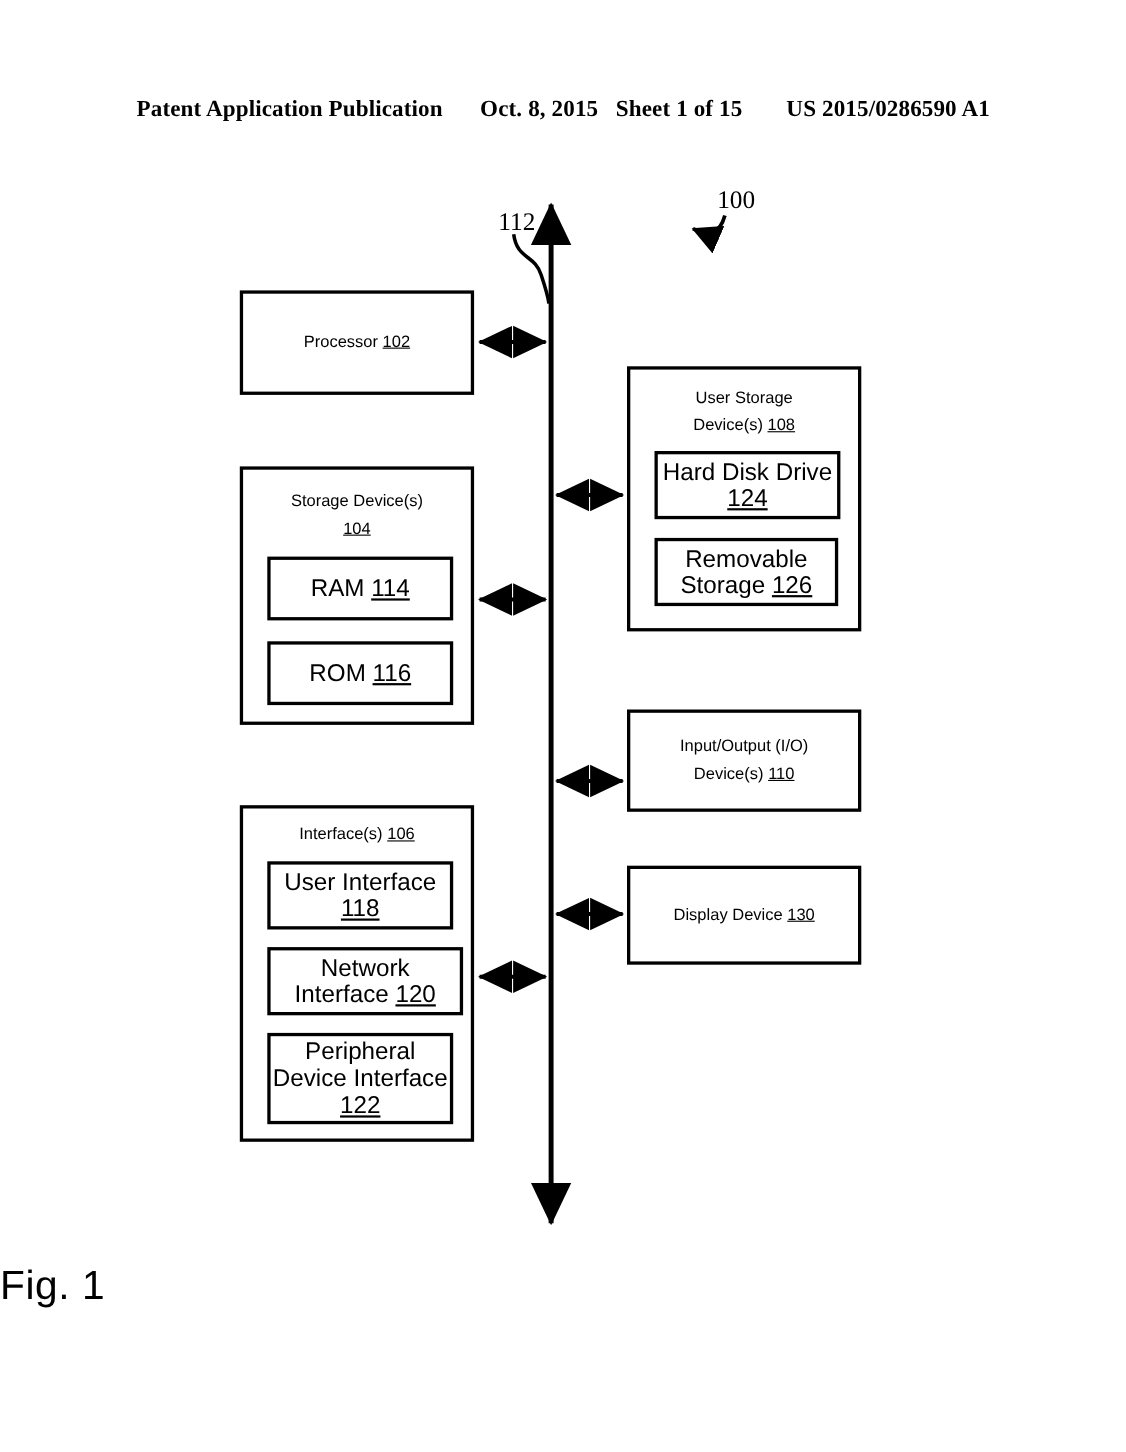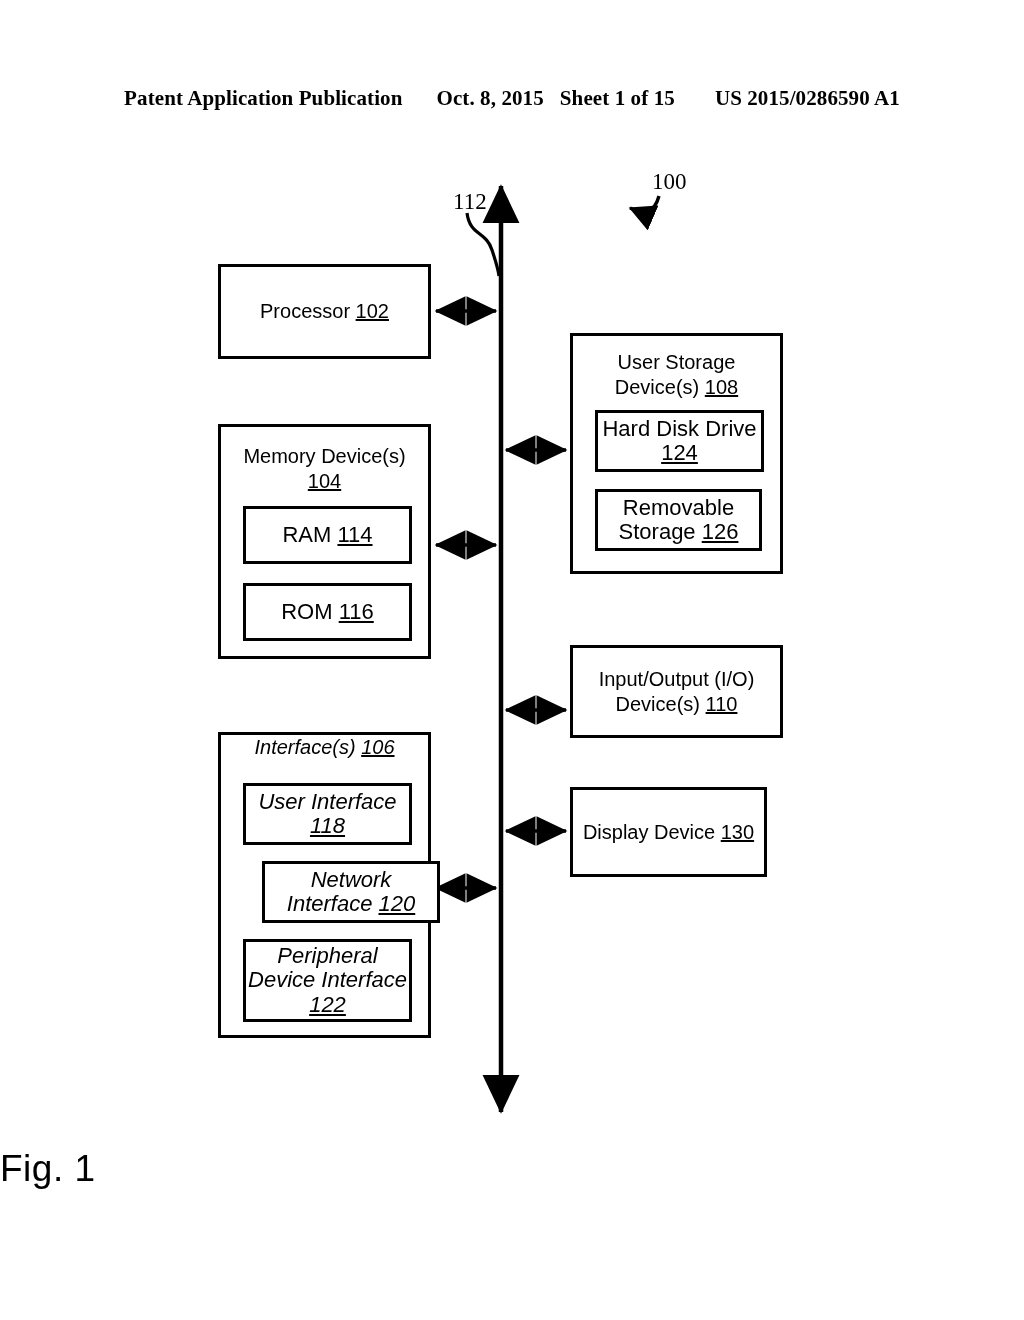--- a/index.html
+++ b/index.html
@@ -59,21 +59,21 @@
     background: #ffffff;
     box-sizing: border-box;
     display: flex;
     flex-direction: column;
     align-items: center;
   }
   .box.center-content {
     justify-content: center;
   }
   .box-label {
-    font-size: 20px;
+    font-size: 15px;
     line-height: 24.5px;
     text-align: center;
     white-space: pre-line;
     padding: 0 4px;
   }
   .inner-box {
     position: absolute;
     border: 3px solid #000;
     background: #ffffff;
     box-sizing: border-box;
@@ -171,41 +171,41 @@
 
   <div class="callout" style="left:652px; top:170px;">100</div>
 
   <div class="callout" style="left:453px; top:190px;">112</div>
 
   <div class="box center-content" style="left:218px; top:264px; width:213px; height:95px;">
     <div class="box-label"><span>Processor </span><span class="ref">102</span></div>
   </div>
 
   <div class="box" style="left:218px; top:424px; width:213px; height:235px; padding-top:17px;">
-    <div class="box-label"><span>Memory Device(s)
+    <div class="box-label"><span>Storage Device(s)
 </span><span class="ref">104</span></div>
 
     <div class="inner-box" style="left:22px; top:79px; width:169px; height:58px;">
       <div class="inner-label"><span>RAM </span><span class="ref">114</span></div>
     </div>
 
     <div class="inner-box" style="left:22px; top:156px; width:169px; height:58px;">
       <div class="inner-label"><span>ROM </span><span class="ref">116</span></div>
     </div>
   </div>
 
-  <div class="box" style="left:218px; top:732px; width:213px; height:306px; padding-top:0;font-style:italic;">
+  <div class="box" style="left:218px; top:732px; width:213px; height:306px; padding-top:12px;">
     <div class="box-label"><span>Interface(s) </span><span class="ref">106</span></div>
 
     <div class="inner-box" style="left:22px; top:48px; width:169px; height:62px;">
       <div class="inner-label"><span>User Interface
 </span><span class="ref">118</span></div>
     </div>
 
-    <div class="inner-box" style="left:22px; top:126px; width:178px; height:62px;margin-left:19px;">
+    <div class="inner-box" style="left:22px; top:126px; width:178px; height:62px;">
       <div class="inner-label"><span>Network
 Interface </span><span class="ref">120</span></div>
     </div>
 
     <div class="inner-box" style="left:22px; top:204px; width:169px; height:83px;">
       <div class="inner-label"><span>Peripheral
 Device Interface
 </span><span class="ref">122</span></div>
     </div>
   </div>
@@ -223,19 +223,19 @@
       <div class="inner-label"><span>Removable
 Storage </span><span class="ref">126</span></div>
     </div>
   </div>
 
   <div class="box center-content" style="left:570px; top:645px; width:213px; height:93px;">
     <div class="box-label"><span>Input/Output (I/O)
 Device(s) </span><span class="ref">110</span></div>
   </div>
 
-  <div class="box center-content" style="left:570px; top:787px; width:197px; height:90px;">
+  <div class="box center-content" style="left:570px; top:787px; width:213px; height:90px;">
     <div class="box-label"><span>Display Device </span><span class="ref">130</span></div>
   </div>
 
   <div id="fig-caption">Fig. 1</div>
 
 </div>
 
 </body></html>

